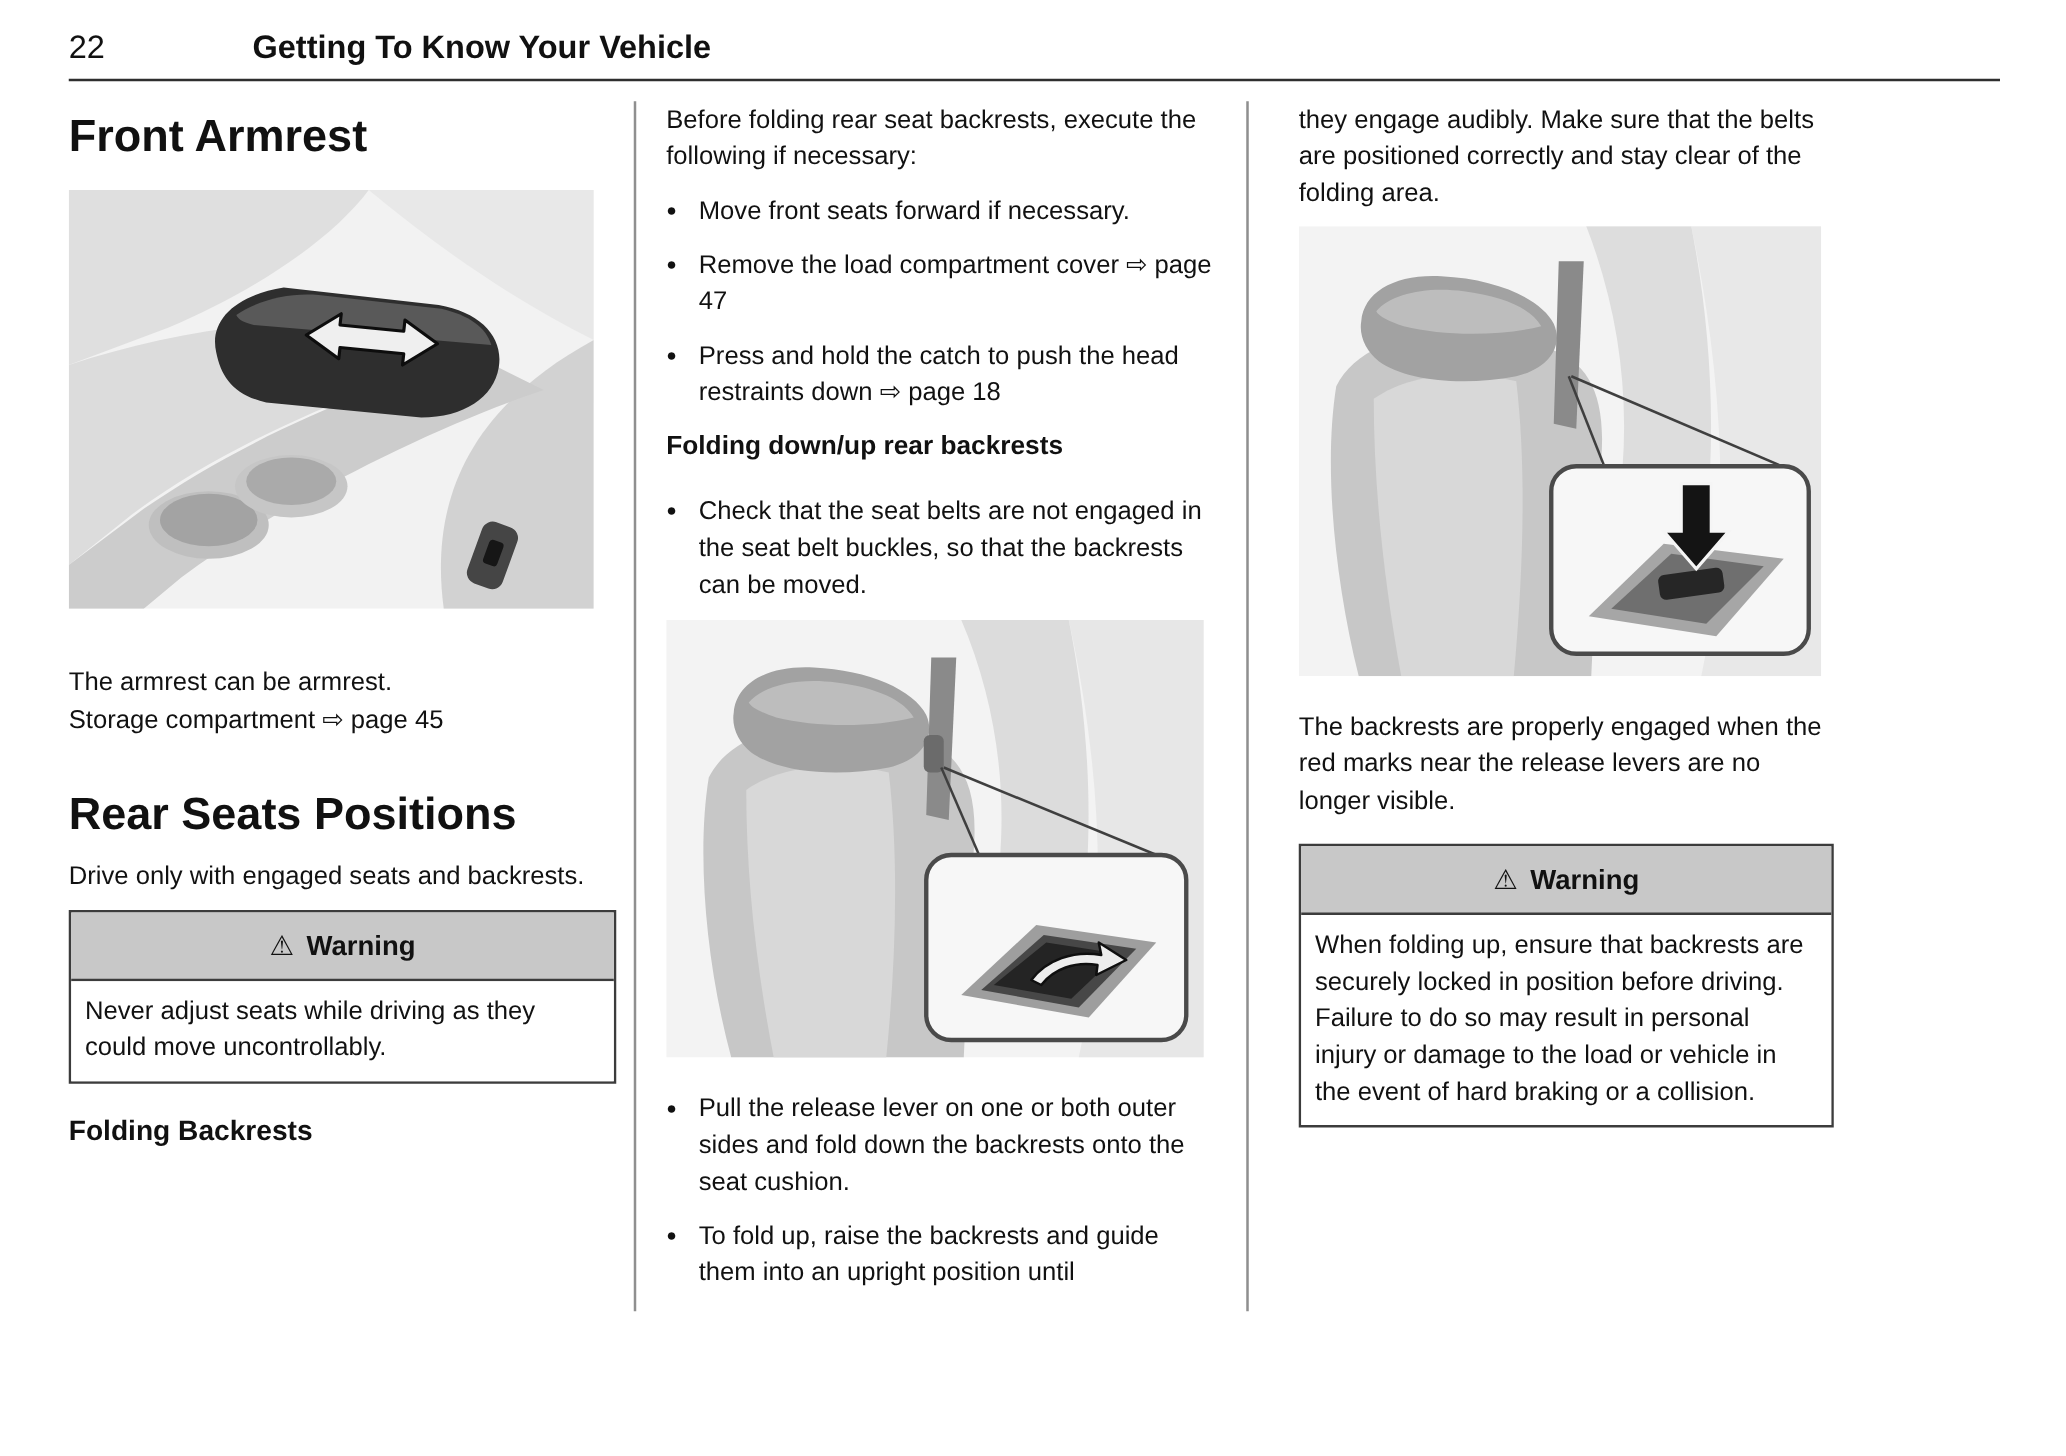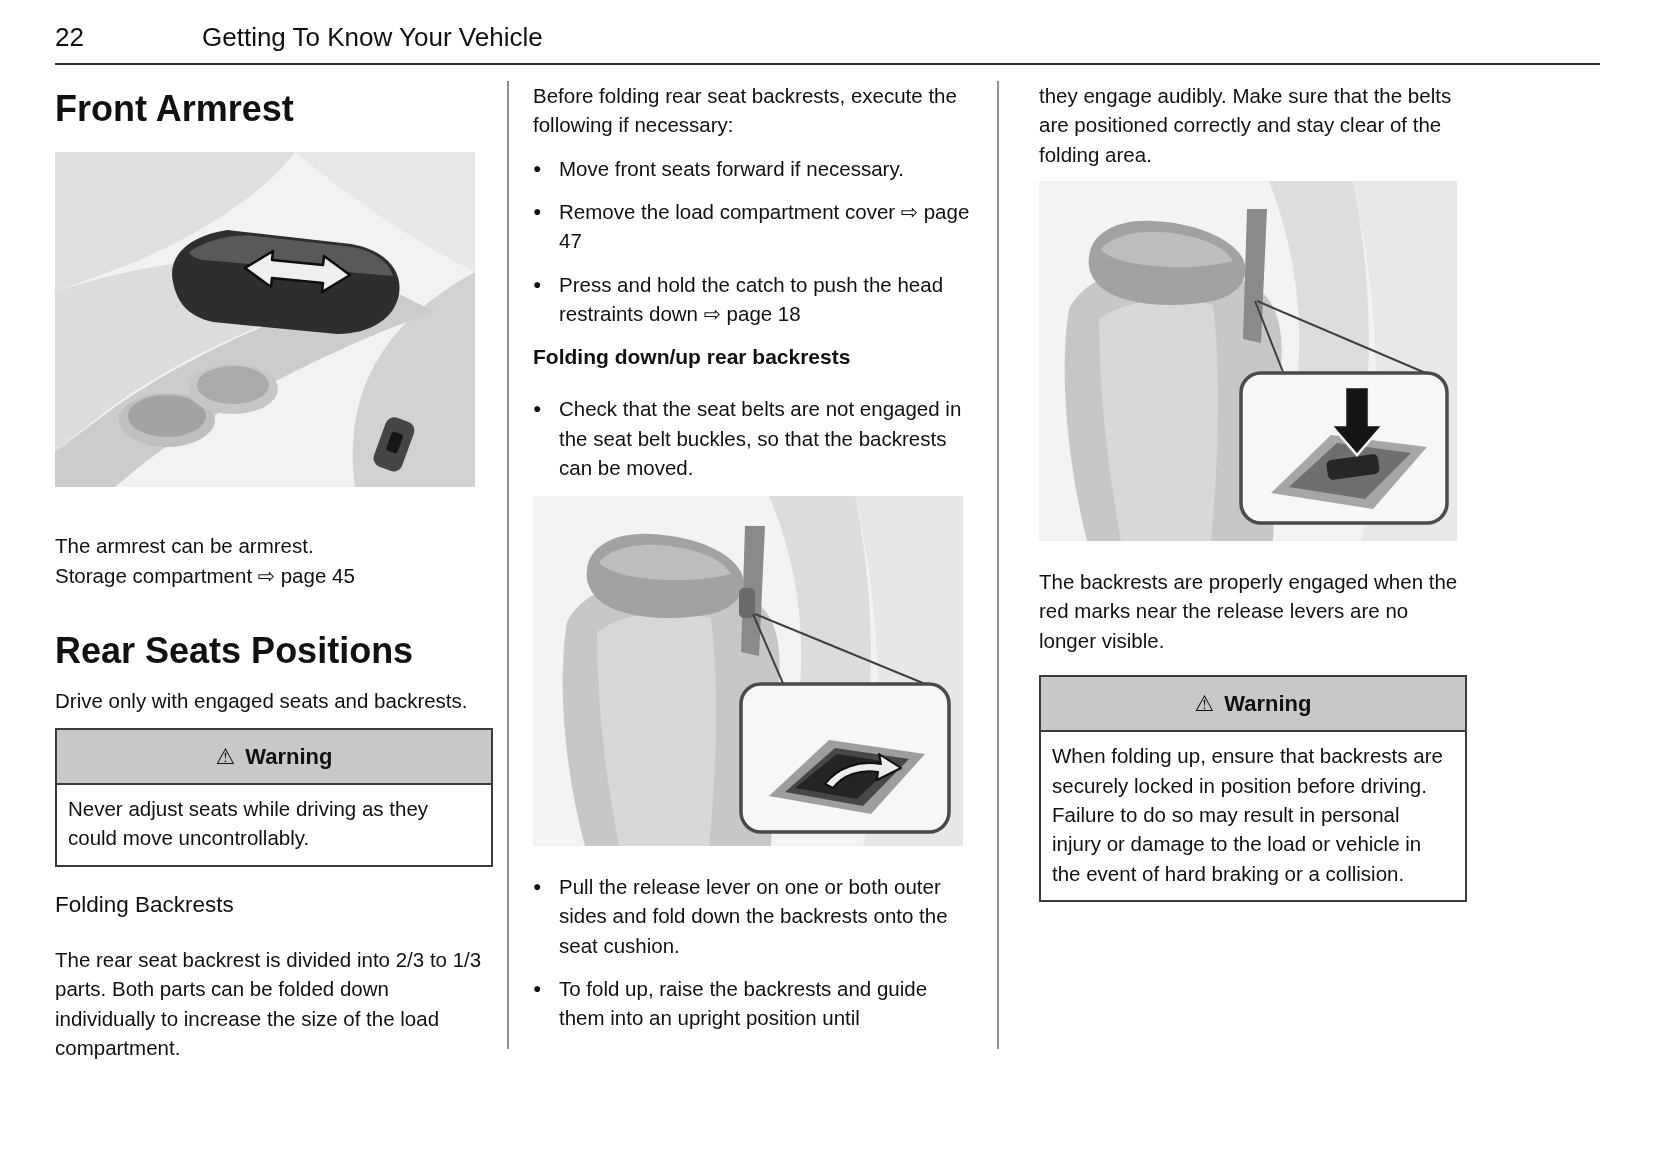--- a/index.html
+++ b/index.html
@@ -6,35 +6,35 @@
   html,body { background:#ffffff; }
   body {
     width:1653px; height:1165px; overflow:hidden;
     font-family:"Liberation Sans", sans-serif;
     color:#111111;
   }
   .page { padding:22px 0 0 55px; }
 
   .page-header { display:flex; align-items:baseline; }
   .page-num { width:147px; font-size:26px; font-weight:400; }
-  .chapter-title { font-size:26px; font-weight:400; }
+  .chapter-title { font-size:26px; font-weight:700; }
   .header-rule { width:1545px; border-bottom:2px solid #2e2e2e; margin-top:10px; }
 
   .columns { display:flex; margin-top:16px; }
   .col { font-size:20.5px; line-height:1.43; }
   .col1 { width:438px; }
   .col2 { width:440px; }
   .col3 { width:428px; }
   .vdiv { width:2px; background:#8f8f8f; height:968px; }
   .vd1 { margin-left:14px; margin-right:24px; }
   .vd2 { margin-left:24px; margin-right:40px; }
 
   .h1 { font-size:36px; font-weight:700; margin:2px 0 18px; }
   .h1-rear { margin-top:34px; margin-bottom:10px; }
-  .h3 { font-size:22.5px; font-weight:400; margin:22px 0 24px; }
+  .h3 { font-size:22.5px; font-weight:700; margin:22px 0 10px; }
   .bold-sub { font-size:21px; font-weight:700; margin:12px 0 22px; }
 
   .col p { margin-bottom:12px; }
   .caption { line-height:1.45; margin-bottom:4px; }
 
   .figure { line-height:0; }
   .fig-armrest { margin:4px 0 44px; }
   .fig-lever { margin:12px 0 26px; }
   .fig-foldup { margin:8px 0 26px; }
   .figure svg { display:block; }
@@ -99,21 +99,20 @@
       <p>Drive only with engaged seats and backrests.</p>
 
       <div class="warning-box">
         <div class="warning-header">
           <span class="w-icon">⚠</span><span>Warning</span>
         </div>
         <div class="warning-body">Never adjust seats while driving as they could move uncontrollably.</div>
       </div>
 
       <h2 class="h3">Folding Backrests</h2>
-      <p>The rear seat backrest is divided into 2/3 to 1/3 parts. Both parts can be folded down individually to increase the size of the load compartment.</p>
     </div>
 
     <div class="vdiv vd1"></div>
 
     <div class="col col2">
       <p>Before folding rear seat backrests, execute the following if necessary:</p>
 
       <ul class="bullets">
         <li>
           <span class="bullet-mark">●</span>

